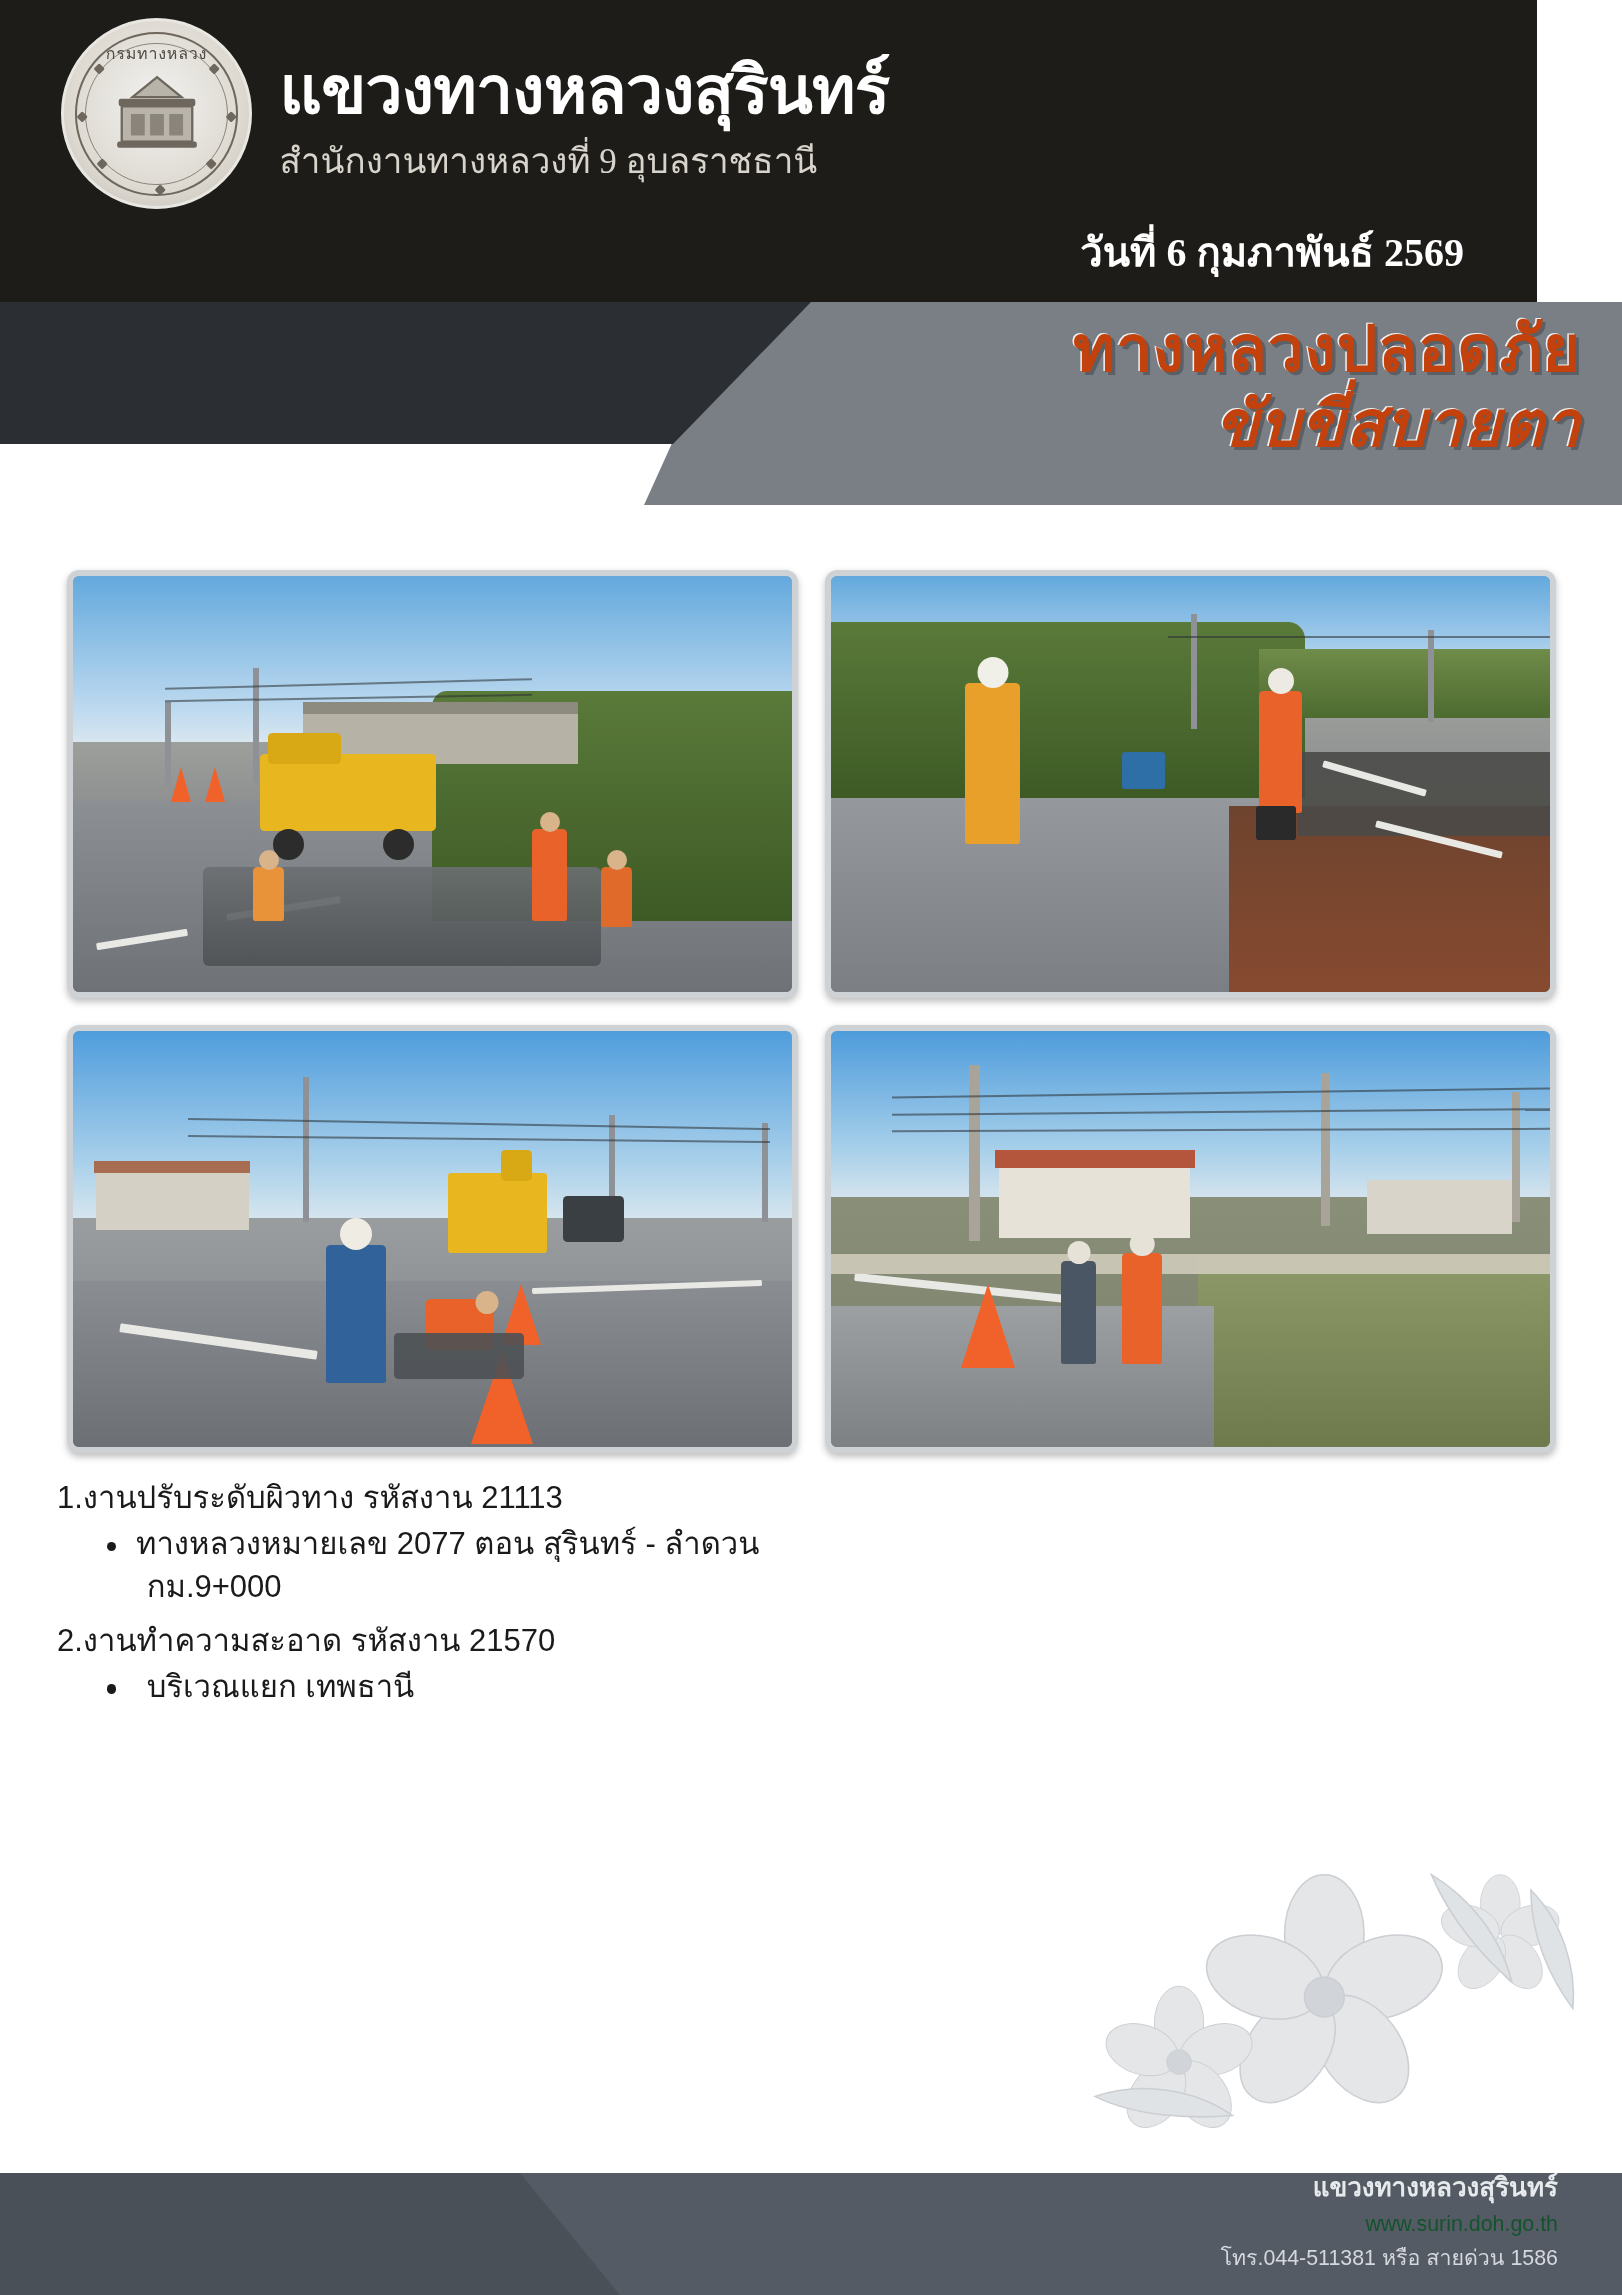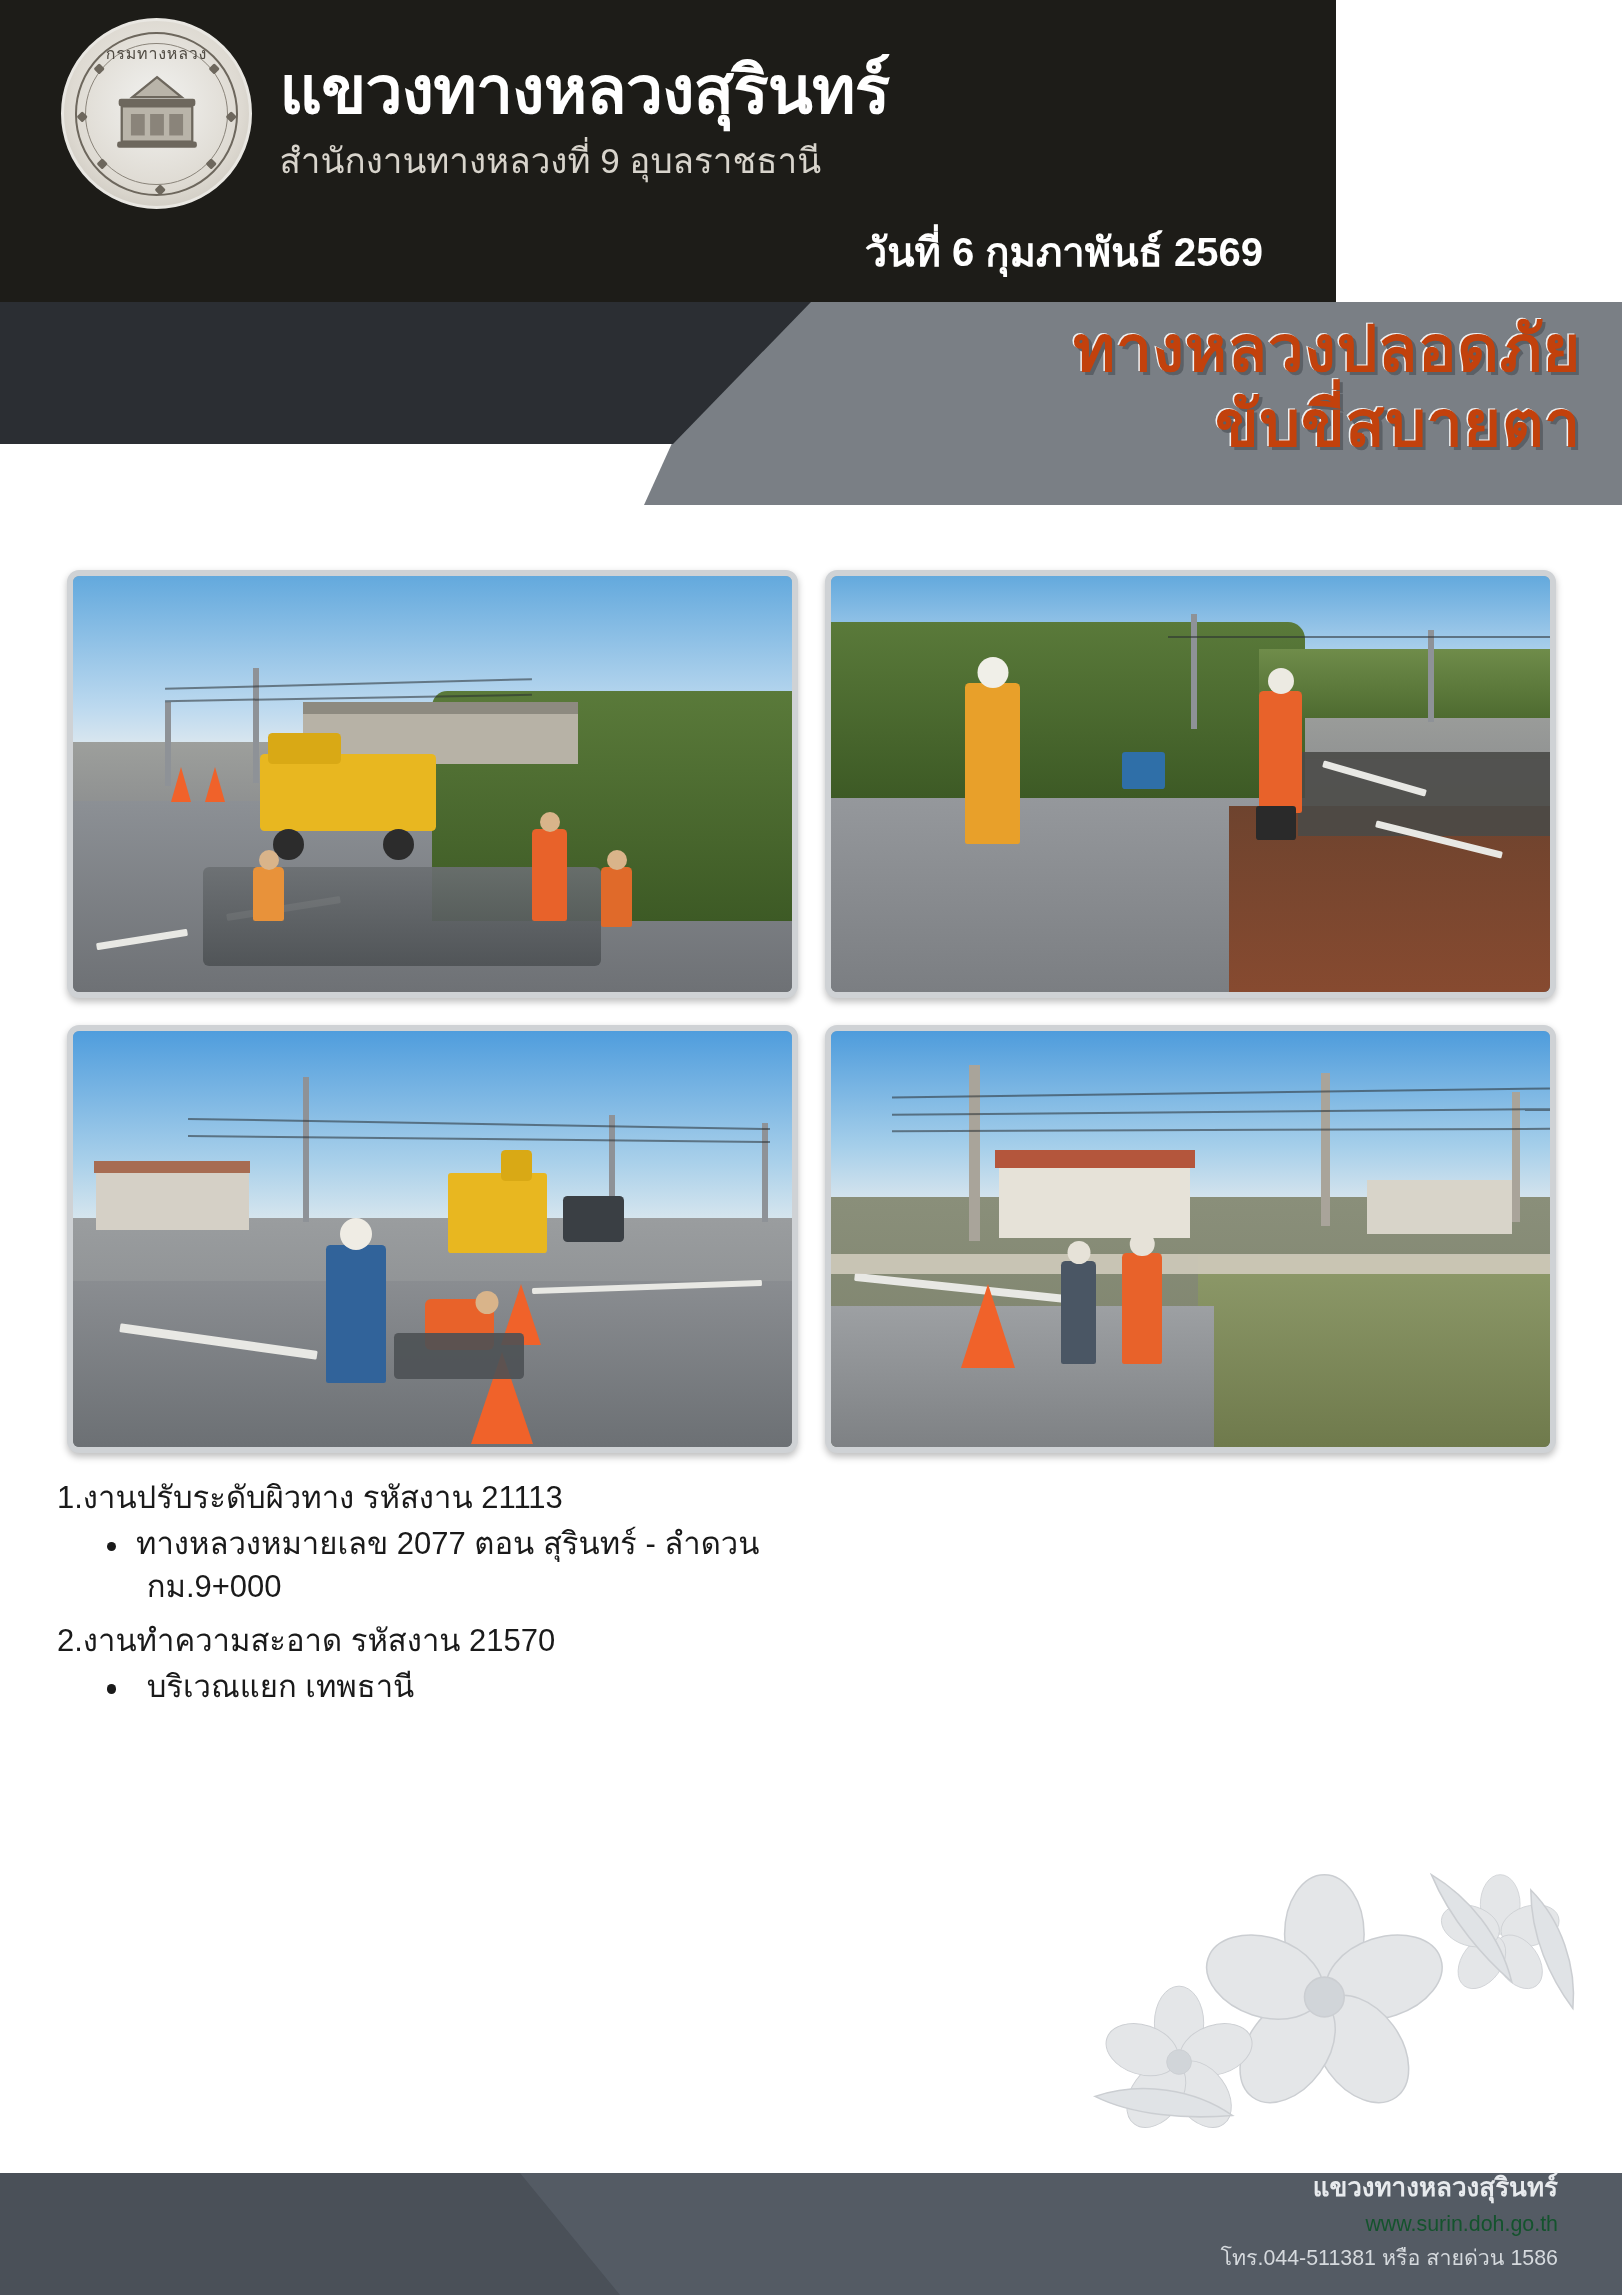--- a/index.html
+++ b/index.html
@@ -14,23 +14,24 @@
     width: 1623px;
     height: 2295px;
     background: #ffffff;
     overflow: hidden;
   }
 
   
   .header {
     position: absolute;
     top: 0; left: 0;
-    width: 1336px;
+    width: 1537px;
     height: 306px;
     background: #1d1c18;
+    font-family: Liberation Serif, serif;
   }
   .header-inner {
     position: absolute;
     top: 18.4px; left: 61px;
     display: flex;
     align-items: center;
     gap: 27.5px;
   }
   .seal {
     width: 191px; height: 191px;
@@ -130,21 +131,21 @@
   }
   .slogan div {
     font-size: 64px;
     font-weight: bold;
     color: #c2410c;
     text-shadow:
       3.1px 3.1px 0 #5b6066,
       -1.5px -1.5px 0 #eef1f3;
     letter-spacing: 0.8px;
   }
-  .slogan div:last-child { margin-top: 10.7px; }
+  .slogan div:last-child { margin-top: 10.7px; font-style: italic; }
 
   
   .photos {
     position: absolute;
     top: 570px; left: 67px;
     width: 1488px;
     display: grid;
     grid-template-columns: 731px 731px;
     grid-template-rows: 428px 428px;
     gap: 27px;

